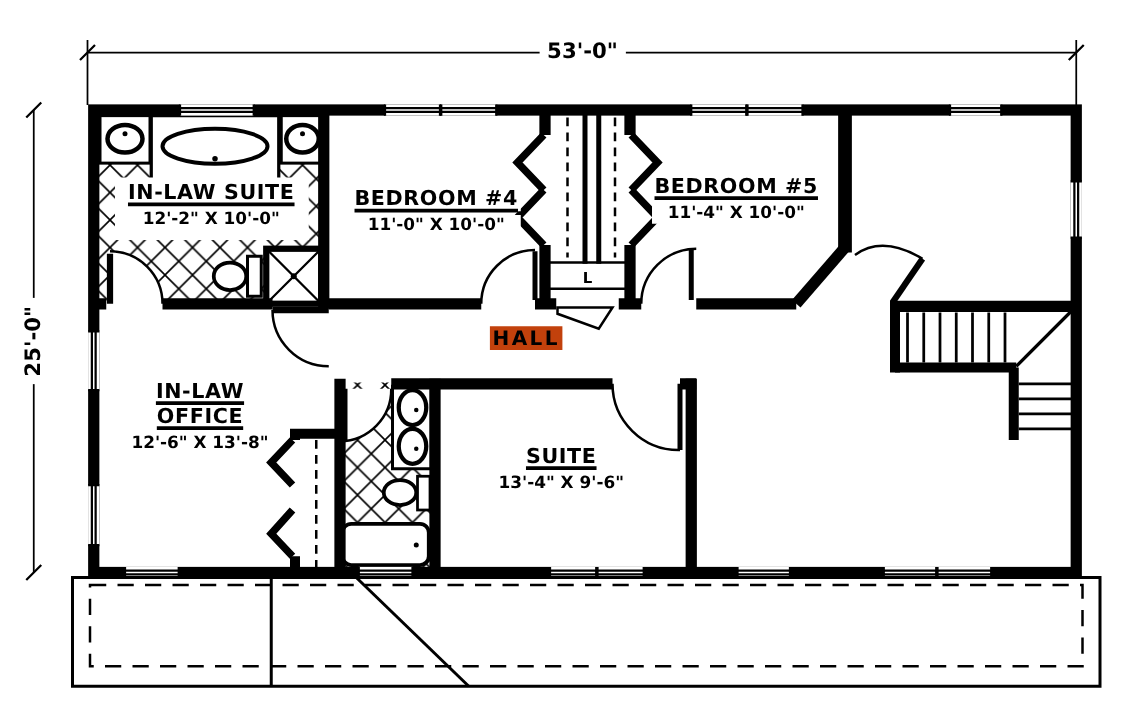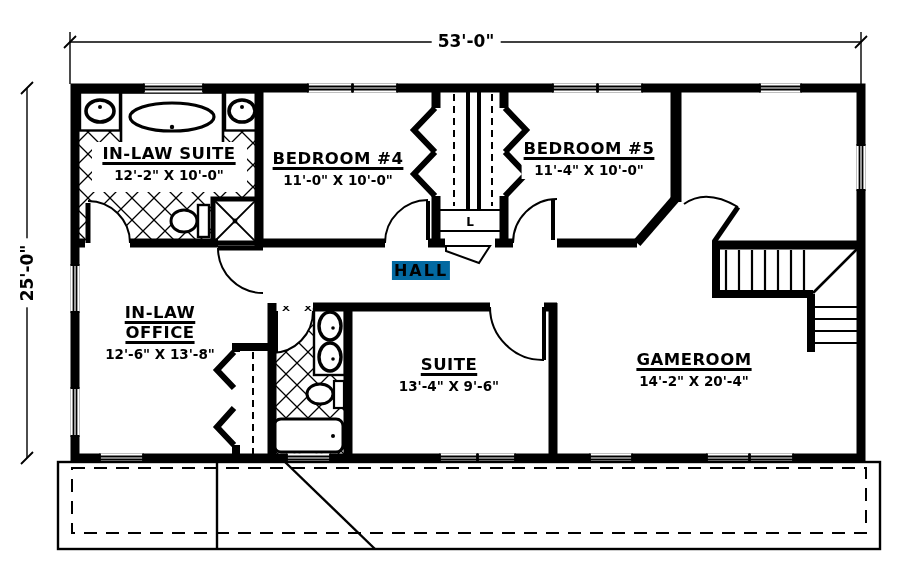--- a/index.html
+++ b/index.html
@@ -5,21 +5,21 @@
   html,body{margin:0;padding:0;background:#fff;}
   #stage{position:relative;width:900px;height:578px;background:#fff;overflow:hidden;
          font-family:"DejaVu Sans","Liberation Sans",sans-serif;color:#000;}
   #plan-svg{position:absolute;left:0;top:0;}
   .lbl{position:absolute;transform:translateX(-50%);text-align:center;z-index:5;}
   .room-name{display:block;font-weight:bold;font-size:16.5px;line-height:20px;letter-spacing:.5px;
              white-space:pre-line;text-decoration:underline;text-decoration-thickness:2.5px;text-underline-offset:3px;
              background:#fff;padding:0 2px;}
   .room-dims{display:block;font-weight:bold;font-size:13.5px;line-height:17px;margin-top:3px;
              background:#fff;padding:0 2px;white-space:nowrap;}
-  .plain{font-weight:bold;font-size:16px;letter-spacing:2px;background:#0369a1;padding:0 2px;white-space:nowrap;}
+  .plain{font-weight:bold;font-size:16px;letter-spacing:2px;background:#c2410c;padding:0 2px;white-space:nowrap;}
   .tiny{font-weight:bold;font-size:12px;background:#fff;padding:0 3px;}
   .dim-label{position:absolute;font-weight:bold;font-size:17px;background:#fff;padding:0 6px;white-space:nowrap;z-index:5;}
   #dim-top{left:466px;top:31px;transform:translateX(-50%);}
   #dim-left{left:27px;top:273px;transform:translate(-50%,-50%) rotate(-90deg);}
 </style>
 </head>
 <body>
 
 <div id="stage">
 
@@ -215,21 +215,21 @@
 </svg>
 
 <div id="dim-top" class="dim-label">53'-0"</div>
 <div id="dim-left" class="dim-label">25'-0"</div>
 
 <div class="lbl" style="left:169px;top:144px">
   <span class="room-name">IN-LAW SUITE</span>
   <span class="room-dims">12'-2" X 10'-0"</span>
 </div>
 
-<div class="lbl" style="left:338px;top:149px">
+<div class="lbl" style="left:349px;top:149px">
   <span class="room-name">BEDROOM #4</span>
   <span class="room-dims">11'-0" X 10'-0"</span>
 </div>
 
 <div class="lbl" style="left:589px;top:139px">
   <span class="room-name">BEDROOM #5</span>
   <span class="room-dims">11'-4" X 10'-0"</span>
 </div>
 
 
@@ -237,24 +237,20 @@
   <span class="room-name">IN-LAW
 OFFICE</span>
   <span class="room-dims">12'-6" X 13'-8"</span>
 </div>
 
 <div class="lbl" style="left:449px;top:355px">
   <span class="room-name">SUITE</span>
   <span class="room-dims">13'-4" X 9'-6"</span>
 </div>
 
-<div class="lbl" style="left:694px;top:350px">
-  <span class="room-name">GAMEROOM</span>
-  <span class="room-dims">14'-2" X 20'-4"</span>
-</div>
 
 <div class="lbl" style="left:421px;top:261px">
   <span class="plain">HALL</span>
 </div>
 
 <div class="lbl" style="left:470px;top:211px">
   <span class="tiny">L</span>
 </div>
 
 </div>

